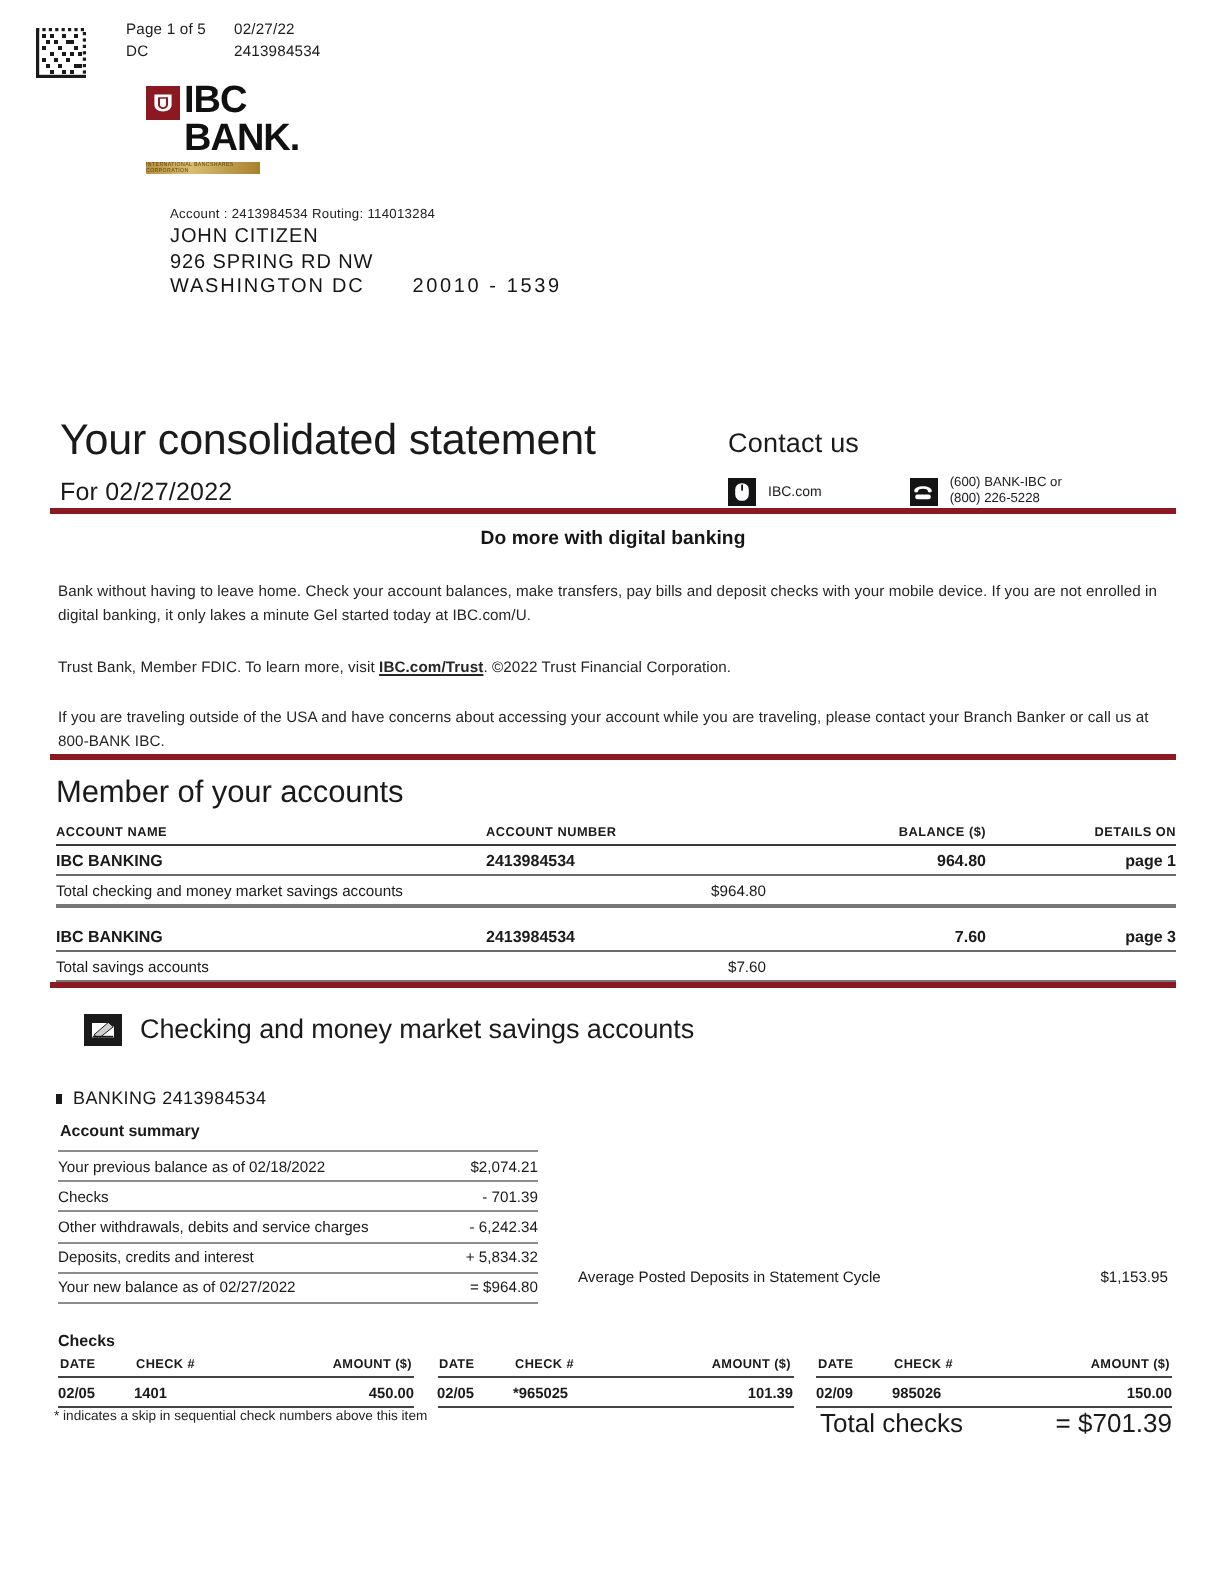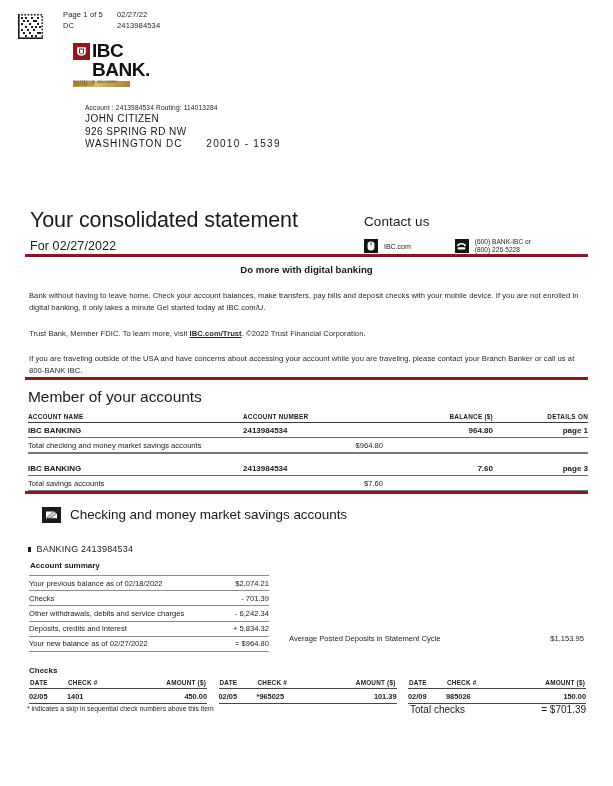--- a/index.html
+++ b/index.html
@@ -203,21 +203,21 @@
   .checks-col td.r { text-align: right; }
   .ck-date { width: 38px; }
   .ck-num { width: 72px; }
 
   .skipnote {
     position: absolute; left: 27px; font-size: 6.8px; color: #262626;
   }
   .totalchecks {
     position: absolute; left: 410px; width: 176px;
     display: flex; justify-content: space-between;
-    font-size: 10px; color: #1a1a1a;
+    font-size: 13px; color: #1a1a1a;
   }
 
   .watermark {
     position: absolute; left: 252px; top: 736px; width: 300px;
     font-size: 15px; color: #f2f6f9; letter-spacing: .6px;
     font-weight: bold; user-select: none;
   }
 </style>
 </head>
 <body>

